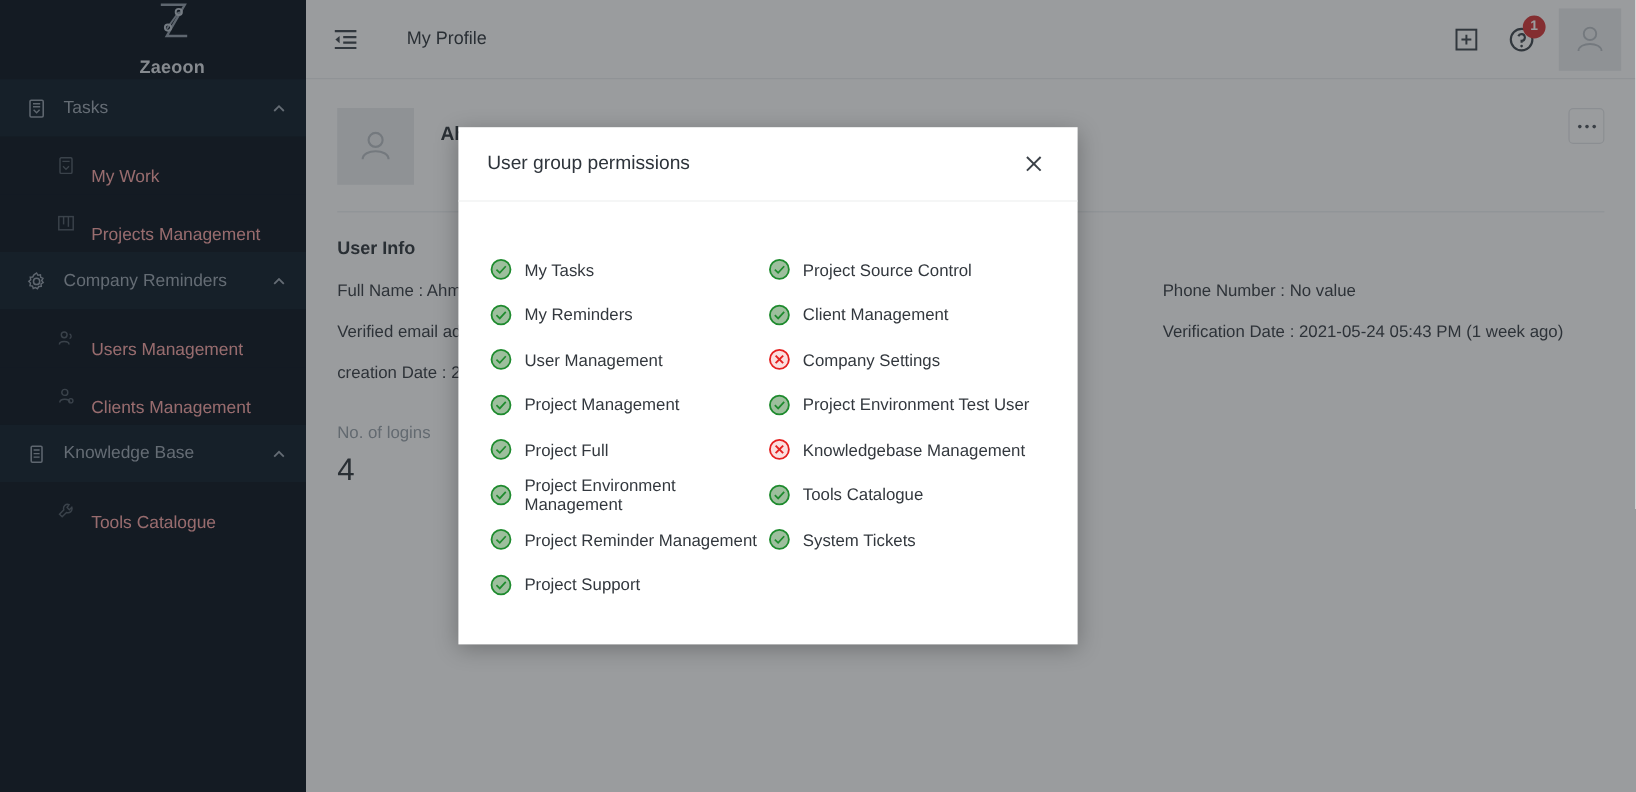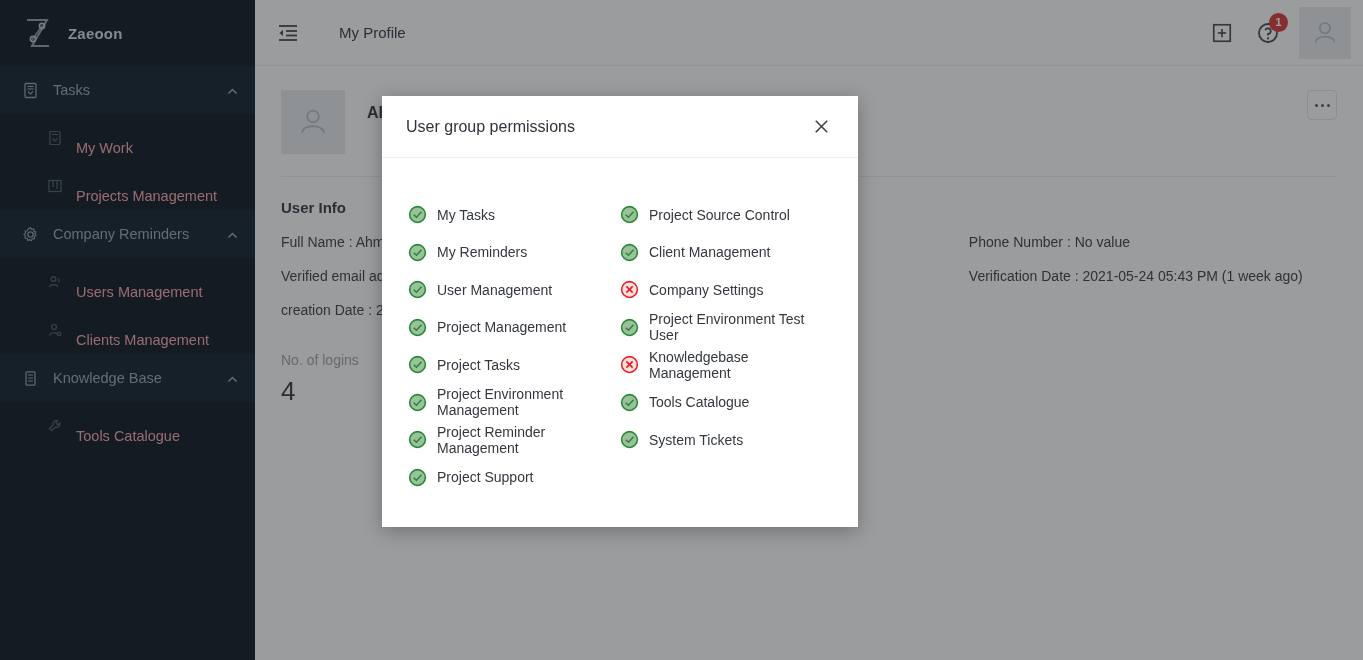--- a/index.html
+++ b/index.html
@@ -13,21 +13,21 @@
 
   
   .sidebar {
     position: absolute; left: 0; top: 0;
     width: 255px; height: 660px;
     background: #020c18;
     z-index: 5;
   }
   .brand {
     height: 66px; display: flex; align-items: center;
-    padding-left: 20px; gap: 14px;
+    padding-left: 32px; gap: 14px; flex-direction: column;
   }
   .brand-logo { width: 34px; height: 34px; flex: 0 0 34px; }
   .brand-name {
     color: #d9dde2; font-size: 15px; font-weight: bold;
     letter-spacing: .2px;
   }
   .nav-section {
     height: 48px; display: flex; align-items: center;
     padding: 0 16px 0 22px; gap: 14px;
     background: #061522; cursor: pointer;
@@ -108,22 +108,22 @@
   .logins-label { color: #97a0a9; font-size: 14px; margin-top: 34px; }
   .logins-value { font-size: 26px; color: #2b3138; margin-top: 8px; }
 
   
   .overlay {
     position: absolute; inset: 0;
     background: rgba(40,44,48,0.47);
     z-index: 20;
   }
   .modal {
-    position: absolute; left: 382px; top: 96px;
-    width: 476px; height: 431px;
+    position: absolute; left: 382px; top: 106px;
+    width: 516px; height: 431px;
     background: #ffffff;
     box-shadow: 0 4px 18px rgba(0,0,0,0.28);
     z-index: 21;
   }
   .modal-header {
     height: 62px; display: flex; align-items: center;
     padding: 0 24px; border-bottom: 1px solid #eef0f1;
   }
   .modal-title { flex: 1; font-size: 16px; color: #2e343b; }
   .modal-close {
@@ -377,21 +377,21 @@
                 <circle cx="10" cy="10" r="8.3" fill="#9dbf9d" stroke="#1e8b2e" stroke-width="1.6"></circle>
                 <path d="M6 10.2 L8.9 13 L14.2 7.2" fill="none" stroke="#1e8b2e" stroke-width="1.5"></path>
               </svg></span>
             <span class="perm-label">Project Management</span>
           </div>
           <div class="perm-row">
             <span class="perm-ico"><svg viewBox="0 0 20 20" width="19" height="19">
                 <circle cx="10" cy="10" r="8.3" fill="#9dbf9d" stroke="#1e8b2e" stroke-width="1.6"></circle>
                 <path d="M6 10.2 L8.9 13 L14.2 7.2" fill="none" stroke="#1e8b2e" stroke-width="1.5"></path>
               </svg></span>
-            <span class="perm-label">Project Tasks</span>
+            <span class="perm-label">Project Full</span>
           </div>
           <div class="perm-row">
             <span class="perm-ico"><svg viewBox="0 0 20 20" width="19" height="19">
                 <circle cx="10" cy="10" r="8.3" fill="#9dbf9d" stroke="#1e8b2e" stroke-width="1.6"></circle>
                 <path d="M6 10.2 L8.9 13 L14.2 7.2" fill="none" stroke="#1e8b2e" stroke-width="1.5"></path>
               </svg></span>
             <span class="perm-label">Project Environment Management</span>
           </div>
           <div class="perm-row">
             <span class="perm-ico"><svg viewBox="0 0 20 20" width="19" height="19">

